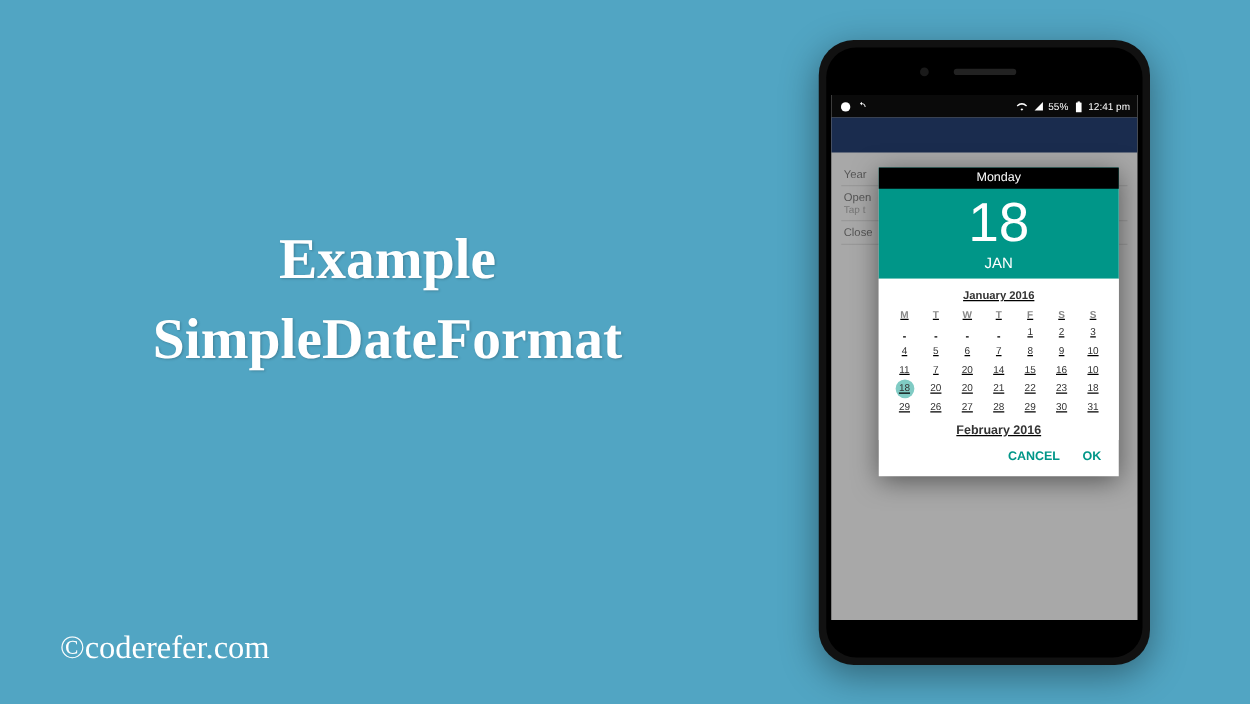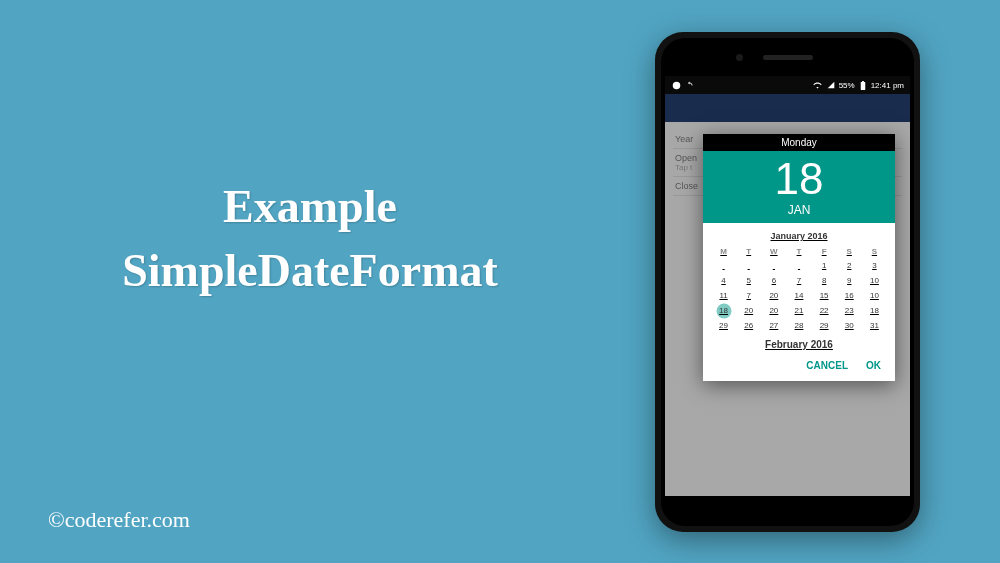--- a/index.html
+++ b/index.html
@@ -23,21 +23,21 @@
       line-height: 1.4;
       font-weight: bold;
       text-shadow: 1px 1px 2px rgba(0,0,0,0.2);
     }
     .copyright {
       position: absolute;
       left: 48px;
       bottom: 30px;
       color: #fff;
       font-family: 'Comic Sans MS', cursive;
-      font-size: 22px;
+      font-size: 26px;
     }
     .phone {
       position: absolute;
       right: 80px;
       top: 32px;
       width: 265px;
       height: 500px;
       background: #111;
       border-radius: 28px;
       box-shadow: 0 8px 30px rgba(0,0,0,0.4);

